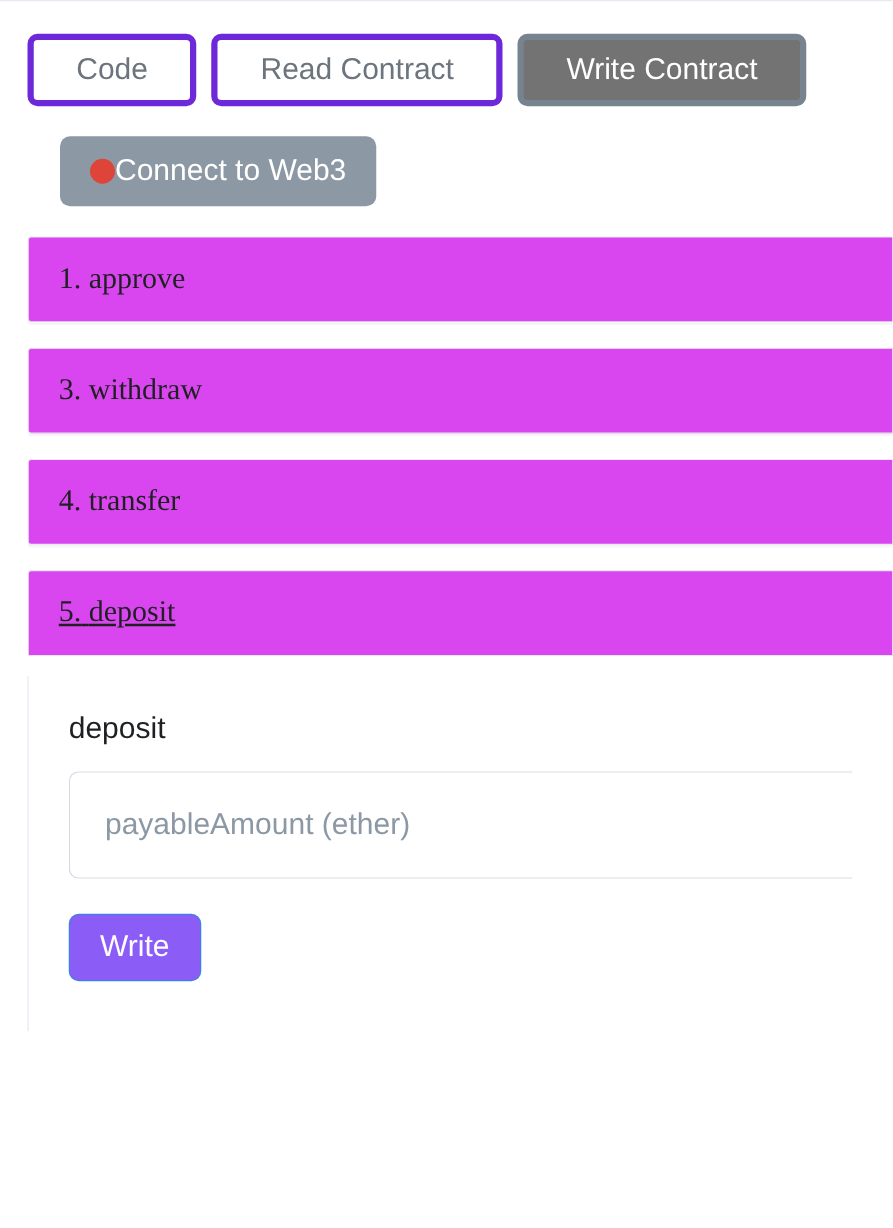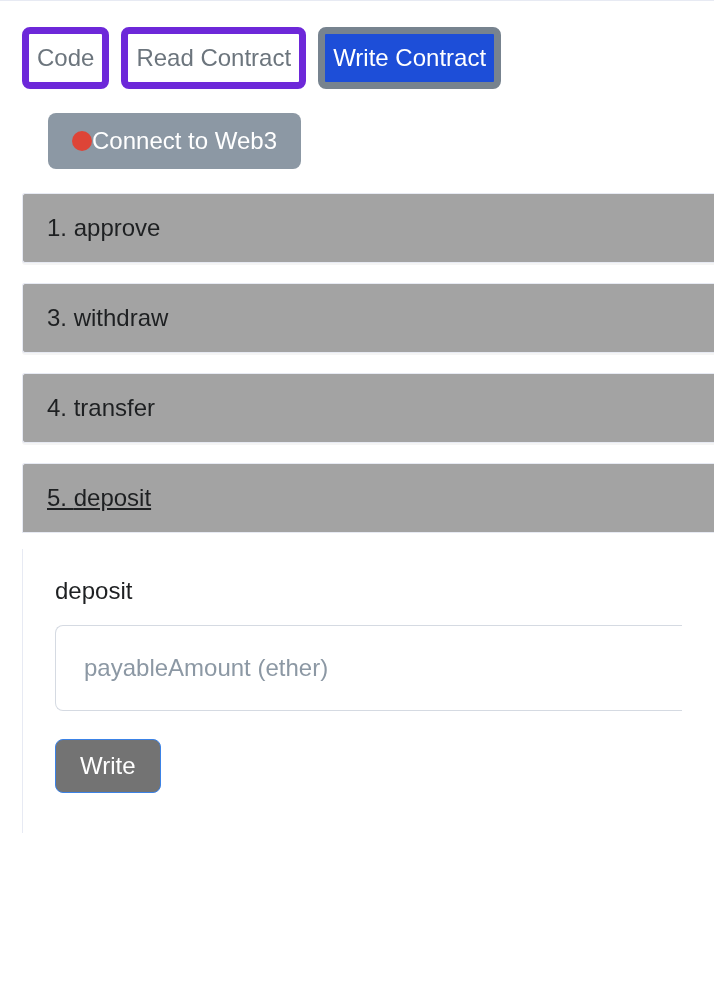--- a/index.html
+++ b/index.html
@@ -11,30 +11,30 @@
       overflow-x: hidden;
       border-top: 1px solid #e7eaf3;
       padding-top: 8px;
     }
     .tabs-row {
       display: flex;
       gap: 12px;
       padding: 18px 22px 0 22px;
     }
     .tab-btn {
-      border: 7px solid #6d28d9;
+      border: 5px solid #6d28d9;
       background: #fff;
       color: #6c757d;
       font-size: 24px;
-      padding: 10px 8px;
+      padding: 10px 34px;
       border-radius: 8px;
       cursor: pointer;
     }
     .tab-btn.active {
-      background: #1d4ed8;
+      background: #737373;
       color: #fff;
       border-color: #77838f;
     }
     .connect-row {
       padding: 24px 0 24px 48px;
     }
     .connect-btn {
       display: inline-flex;
       align-items: center;
       background: #8c98a4;
@@ -52,29 +52,30 @@
       border-radius: 50%;
       display: inline-block;
     }
     .accordion {
       margin: 0 0 0 22px;
     }
     .acc-item {
       margin-bottom: 20px;
     }
     .acc-header {
-      background: #a3a3a3;
+      background: #d946ef;
       border: 1px solid #e7eaf3;
       border-right: none;
       border-radius: 3px 0 0 3px;
       padding: 20px 24px;
       font-size: 24px;
       color: #1e2022;
       cursor: pointer;
       box-shadow: 0 2px 0 rgba(0,0,0,0.04);
+      font-family: Liberation Serif, serif;
     }
     .acc-header.expanded {
       text-decoration: underline;
       border-bottom: 1px solid #e7eaf3;
       border-bottom-left-radius: 0;
       box-shadow: none;
       margin-bottom: 16px;
     }
     .acc-body {
       border-left: 1px solid #e7eaf3;
@@ -93,21 +94,21 @@
       color: #6c757d;
       padding: 28px 28px;
       border: 1px solid #d5dae2;
       border-right: none;
       border-radius: 8px 0 0 8px;
       outline: none;
       margin-bottom: 28px;
     }
     .text-input::placeholder { color: #8c98a4; }
     .write-btn {
-      background: #737373;
+      background: #8b5cf6;
       color: #fff;
       border: 1px solid #3b82e6;
       font-size: 24px;
       padding: 12px 24px;
       border-radius: 8px;
       cursor: pointer;
     }
   </style>
 </head>
 <body>

